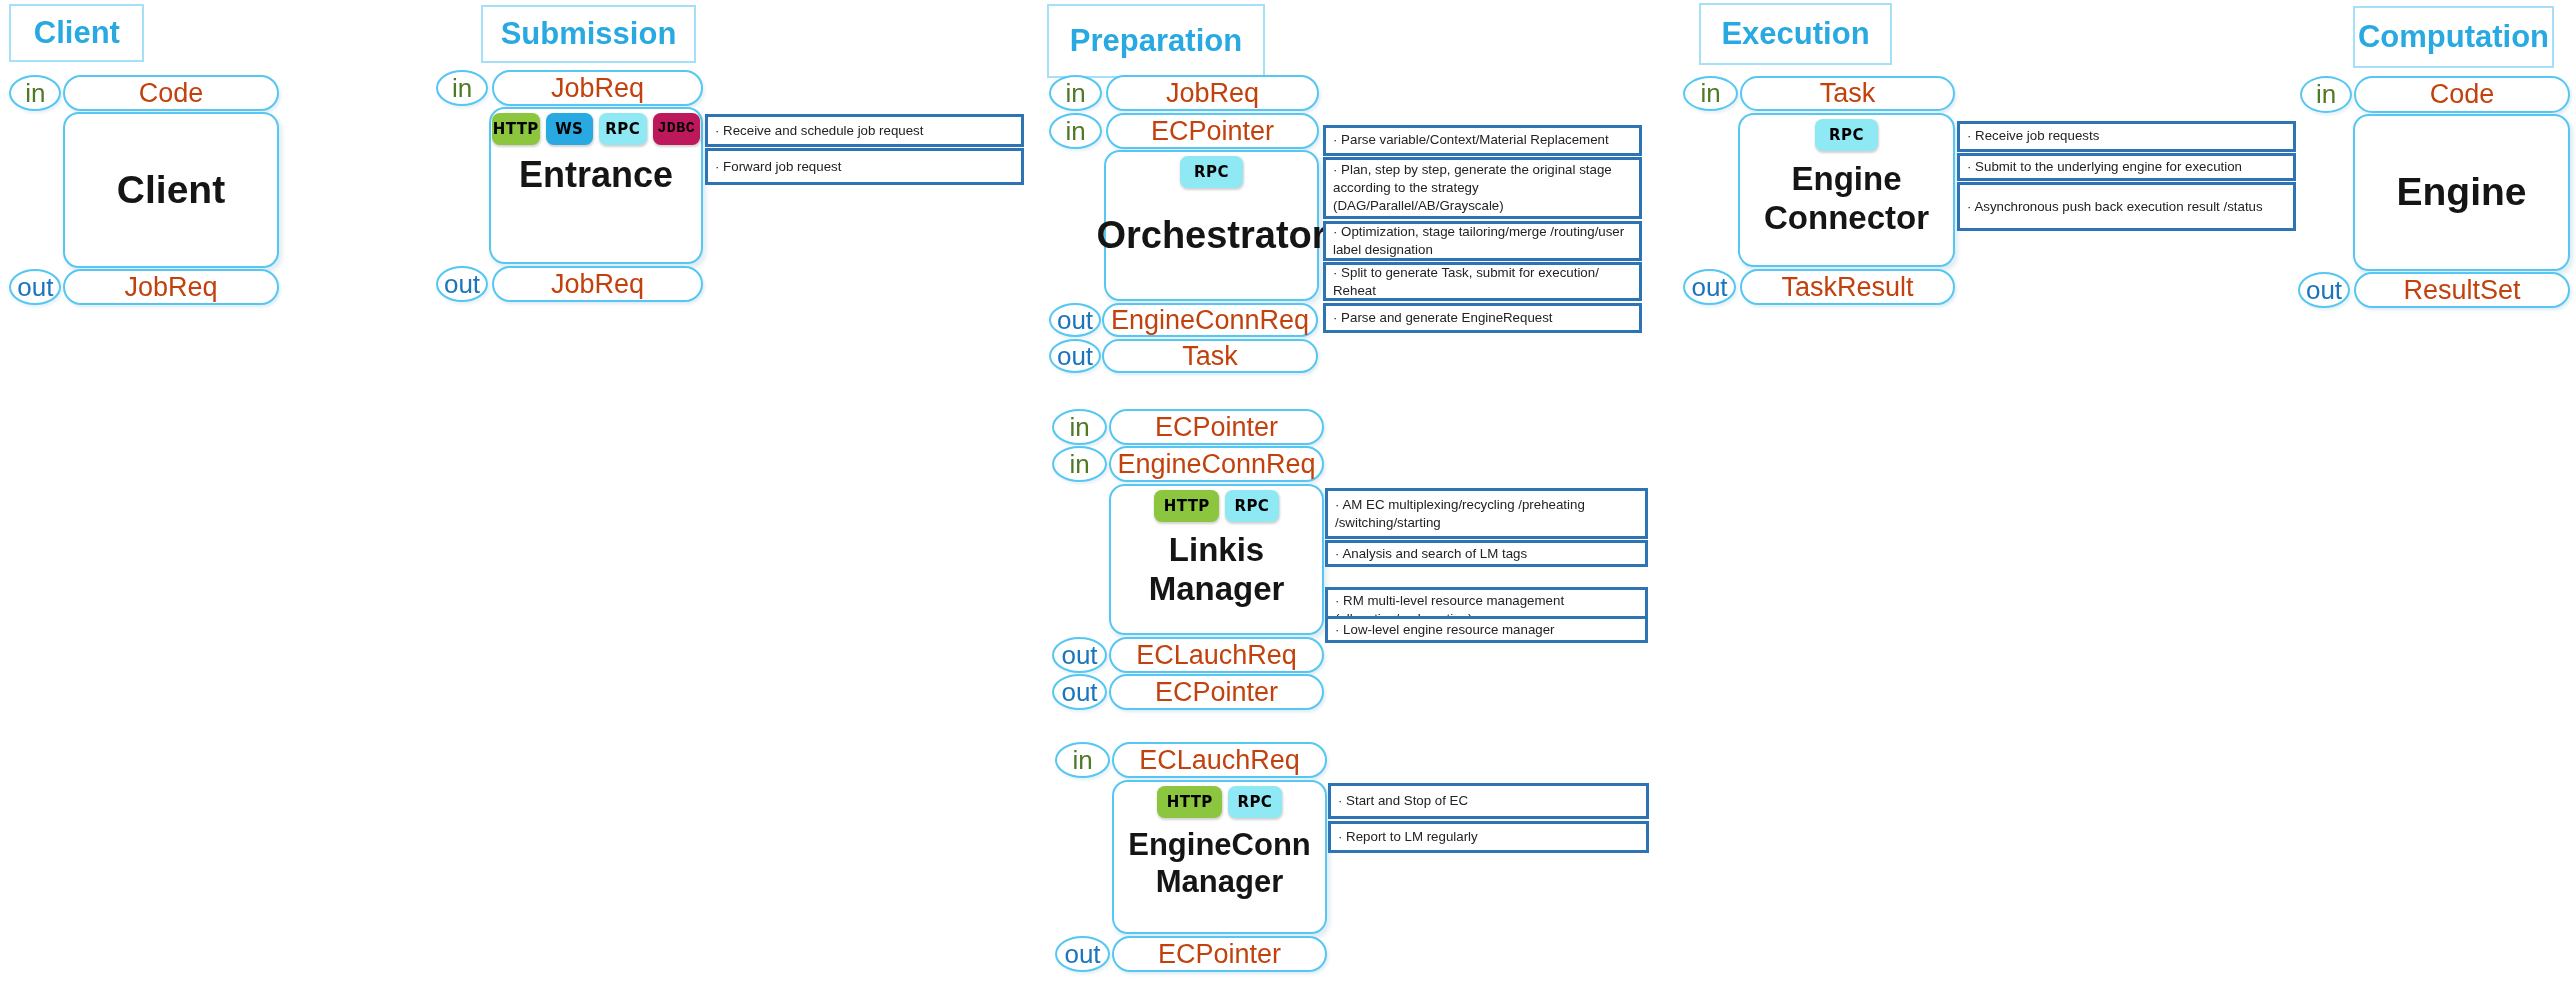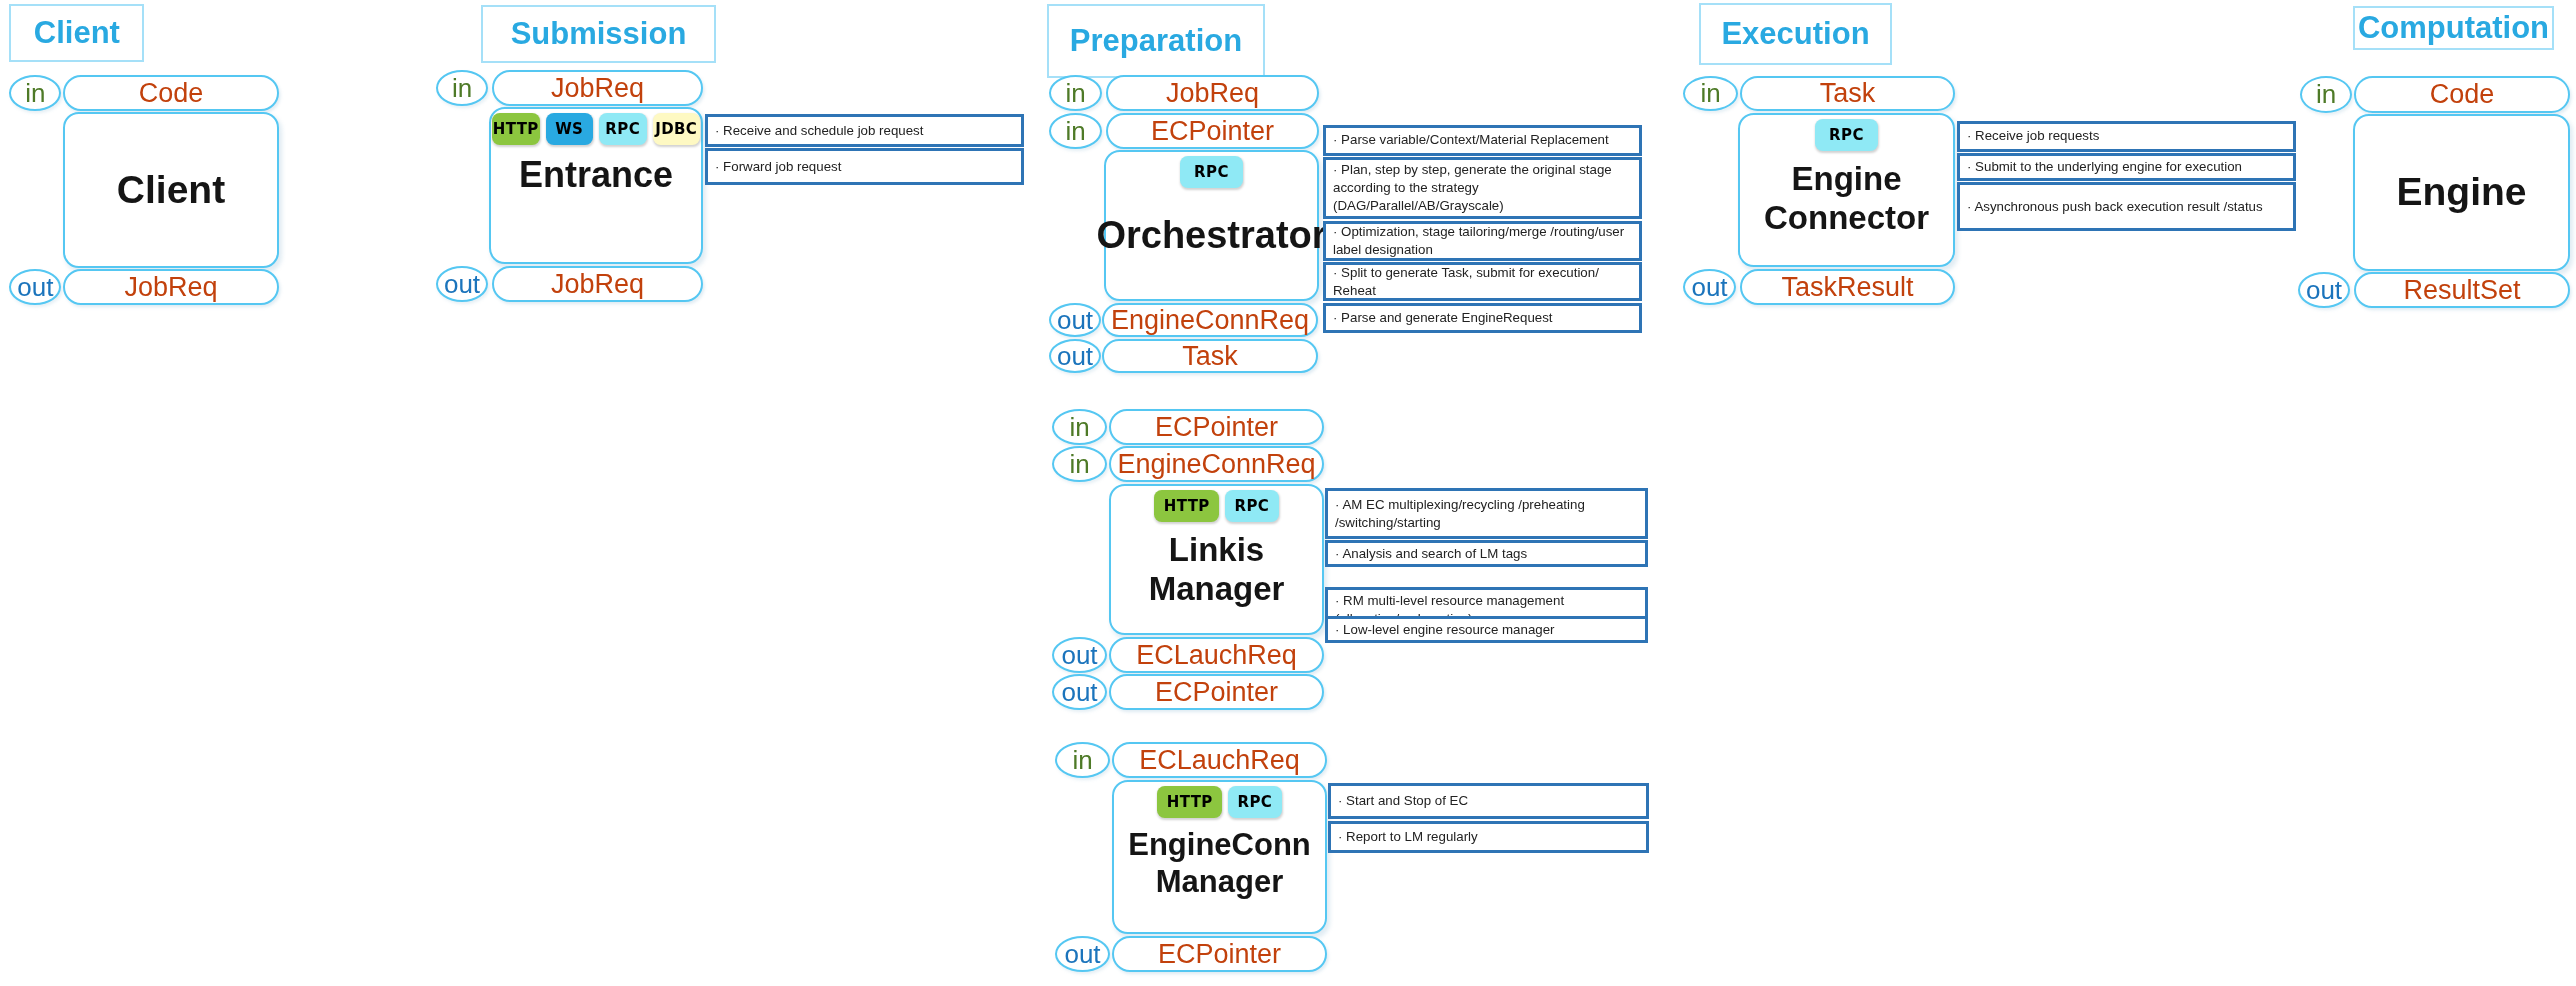--- a/index.html
+++ b/index.html
@@ -51,21 +51,21 @@
   .tag {
     height: 32px; display: flex; align-items: center; justify-content: center;
     font-weight: 700; font-size: 15px; letter-spacing: 0.4px;
     font-family: "DejaVu Sans", sans-serif; color: #000;
     border-radius: 7.8px; padding: 0 9.4px;
     box-shadow: 0.8px 1.6px 2.3px rgba(0,0,0,.18);
   }
   .tag.http { background: #8CC63F; }
   .tag.ws   { background: #29A9E1; }
   .tag.rpc  { background: #8FE9F5; }
-  .tag.jdbc { background: #fef9c3; }
+  .tag.jdbc { background: #be185d; font-family: Liberation Mono, monospace; }
   .note {
     position: absolute; background: #fff;
     border: 3.1px solid #2E74B5;
     font-size: 13.3px; line-height: 18px; color: #222;
     padding: 1.6px 7px; display: flex; align-items: center;
   }
 </style>
 </head>
 <body>
 
@@ -83,21 +83,21 @@
   <div class="block center" style="left:63px;top:112px;width:216px;height:156px">
     <div class="btitle" style="font-size:39px">Client</div>
   </div>
   <div class="oval out" style="left:9.4px;top:269px;width:52px;height:36px">
     <span>out</span>
   </div>
   <div class="pill" style="left:63px;top:269px;width:216px;height:36px">
     <span>JobReq</span>
   </div>
 
-  <div class="hdr" style="left:481px;top:4.7px;width:235px;height:58px">
+  <div class="hdr" style="left:481px;top:4.7px;width:215px;height:58px">
     <span>Submission</span>
   </div>
   <div class="oval in" style="left:436px;top:70px;width:52px;height:36px">
     <span>in</span>
   </div>
   <div class="pill" style="left:492px;top:70px;width:211px;height:36px">
     <span>JobReq</span>
   </div>
   <div class="block tagged" style="left:489px;top:107px;width:214px;height:157px">
     <div class="tags" style="width:208px">
@@ -265,21 +265,21 @@
   <div class="note" style="left:1957px;top:121px;width:339px;height:30.5px">
     <span>· Receive job requests</span>
   </div>
   <div class="note" style="left:1957px;top:153px;width:339px;height:28px">
     <span>· Submit to the underlying engine for execution</span>
   </div>
   <div class="note" style="left:1957px;top:182px;width:339px;height:49px">
     <span>· Asynchronous push back execution result /status</span>
   </div>
 
-  <div class="hdr" style="left:2353px;top:5.5px;width:201px;height:44px">
+  <div class="hdr" style="left:2353px;top:5.5px;width:201px;height:62px">
     <span>Computation</span>
   </div>
   <div class="oval in" style="left:2300px;top:76px;width:52px;height:37px">
     <span>in</span>
   </div>
   <div class="pill" style="left:2354px;top:76px;width:216px;height:37px">
     <span>Code</span>
   </div>
   <div class="block center" style="left:2353px;top:114px;width:217px;height:157px">
     <div class="btitle" style="font-size:39px">Engine</div>

